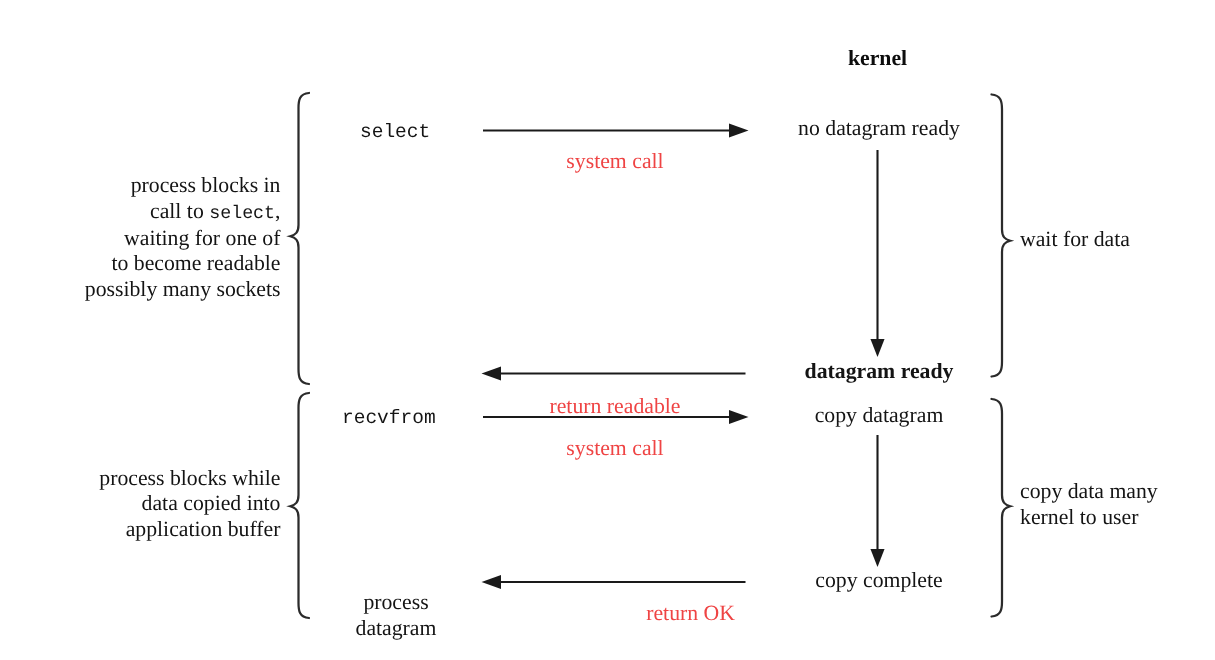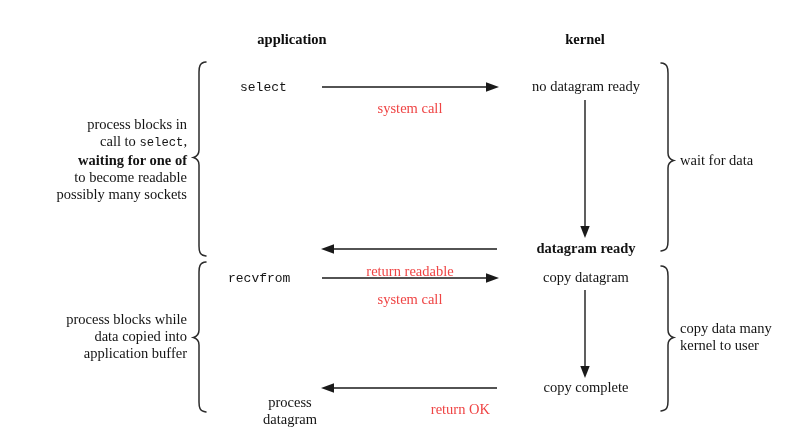--- a/index.html
+++ b/index.html
@@ -148,21 +148,20 @@
       <line class="stroke" x1="585" y1="100" x2="585" y2="227"></line>
       <polygon class="ahead" points="580.3,226 585,238 589.7,226"></polygon>
     </g>
 
     <g>
       <line class="stroke" x1="585" y1="290" x2="585" y2="367"></line>
       <polygon class="ahead" points="580.3,366 585,378 589.7,366"></polygon>
     </g>
   </svg>
 
-  <div class="hdr" style="left:222px; top:31px; width:140px; text-align:center;">application</div>
 
   <div class="hdr" style="left:525px; top:31px; width:120px; text-align:center;">kernel</div>
 
   <div class="mono" style="left:240px; top:80px;">select</div>
 
   <div class="mono" style="left:228px; top:271px;">recvfrom</div>
 
   <div class="lbl" style="left:508px; top:78px; width:156px; text-align:center;">no datagram ready</div>
 
   <div class="lbl" style="left:512px; top:240px; width:148px; text-align:center;font-weight:bold;">datagram ready</div>
@@ -175,36 +174,36 @@
 
   <div class="arrowlabel" style="left:330px; top:228px; width:160px; text-align:center;">return readable</div>
 
   <div class="arrowlabel" style="left:330px; top:256px; width:160px; text-align:center;">system call</div>
 
   <div class="arrowlabel" style="left:330px; top:366px; width:160px; text-align:right;">return OK</div>
 
   <div style="position:absolute; left:20px; top:116px; width:167px;">
     <div class="lbl right-txt" style="position:static;">process blocks in</div>
     <div class="lbl right-txt" style="position:static;"><span>call to </span><span class="mono-inline">select</span><span>,</span></div>
-    <div class="lbl right-txt" style="position:static;font-weight:bold;">waiting for one of</div>
+    <div class="lbl right-txt" style="position:static;">waiting for one of</div>
     <div class="lbl right-txt" style="position:static;">to become readable</div>
     <div class="lbl right-txt" style="position:static;">possibly many sockets</div>
   </div>
 
   <div style="position:absolute; left:20px; top:311px; width:167px;">
     <div class="lbl right-txt" style="position:static;font-family:Liberation Serif, serif;">process blocks while</div>
     <div class="lbl right-txt" style="position:static;">data copied into</div>
     <div class="lbl right-txt" style="position:static;">application buffer</div>
   </div>
 
   <div class="lbl" style="left:680px; top:152px;">wait for data</div>
 
   <div style="position:absolute; left:680px; top:320px; width:120px;">
     <div class="lbl" style="position:static;">copy data many</div>
     <div class="lbl" style="position:static;">kernel to user</div>
   </div>
 
-  <div style="position:absolute; left:230px; top:394px; width:120px;">
+  <div style="position:absolute; left:204px; top:394px; width:120px;">
     <div class="lbl ctr" style="position:static;">process</div>
     <div class="lbl ctr" style="position:static;">datagram</div>
   </div>
 
 </div>
 
 </body></html>

